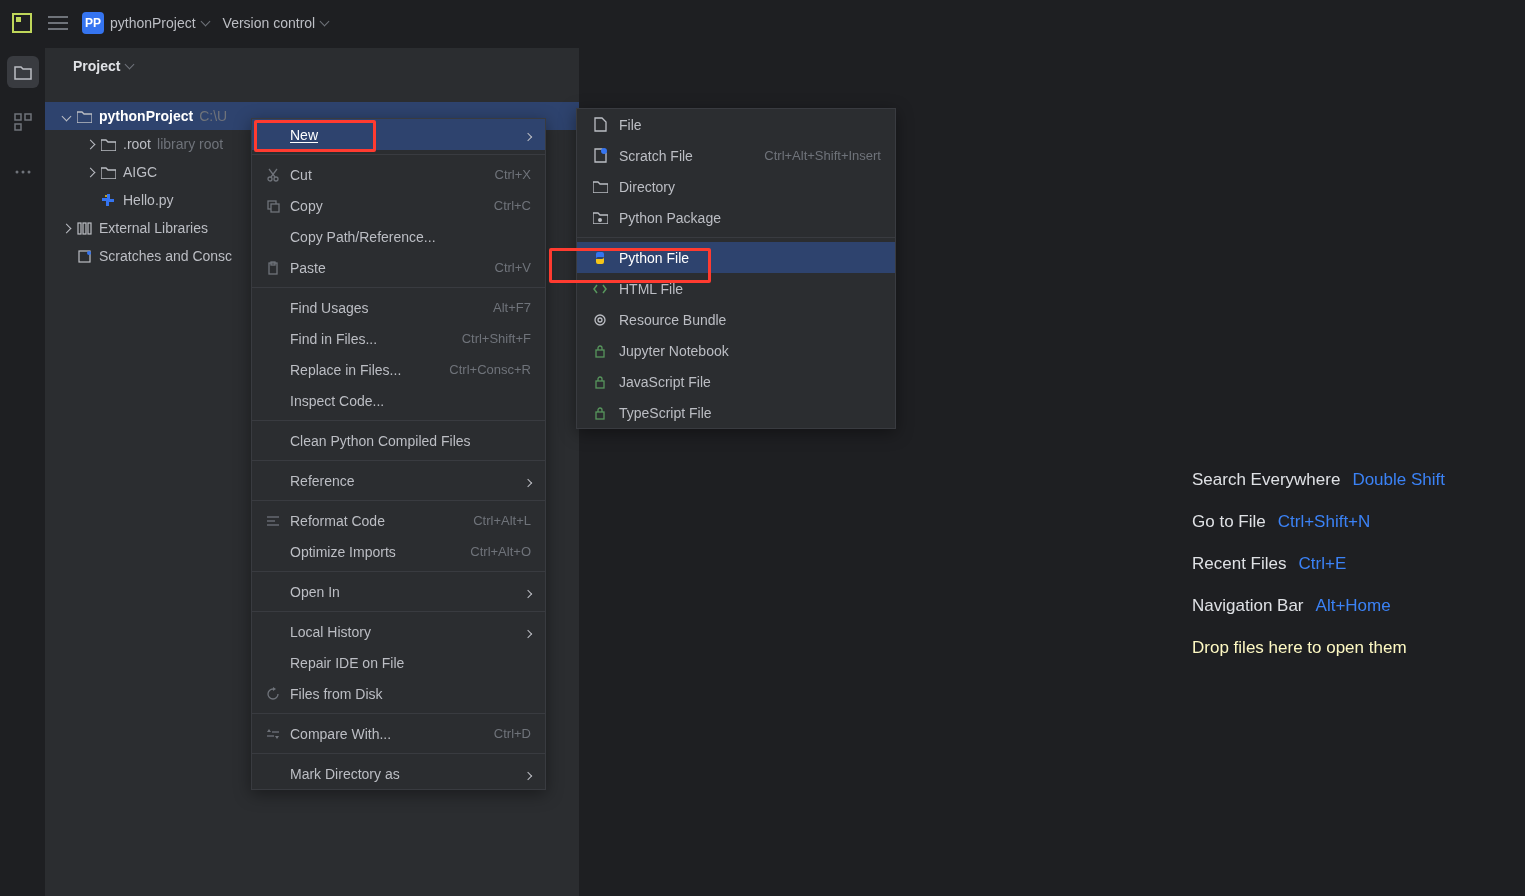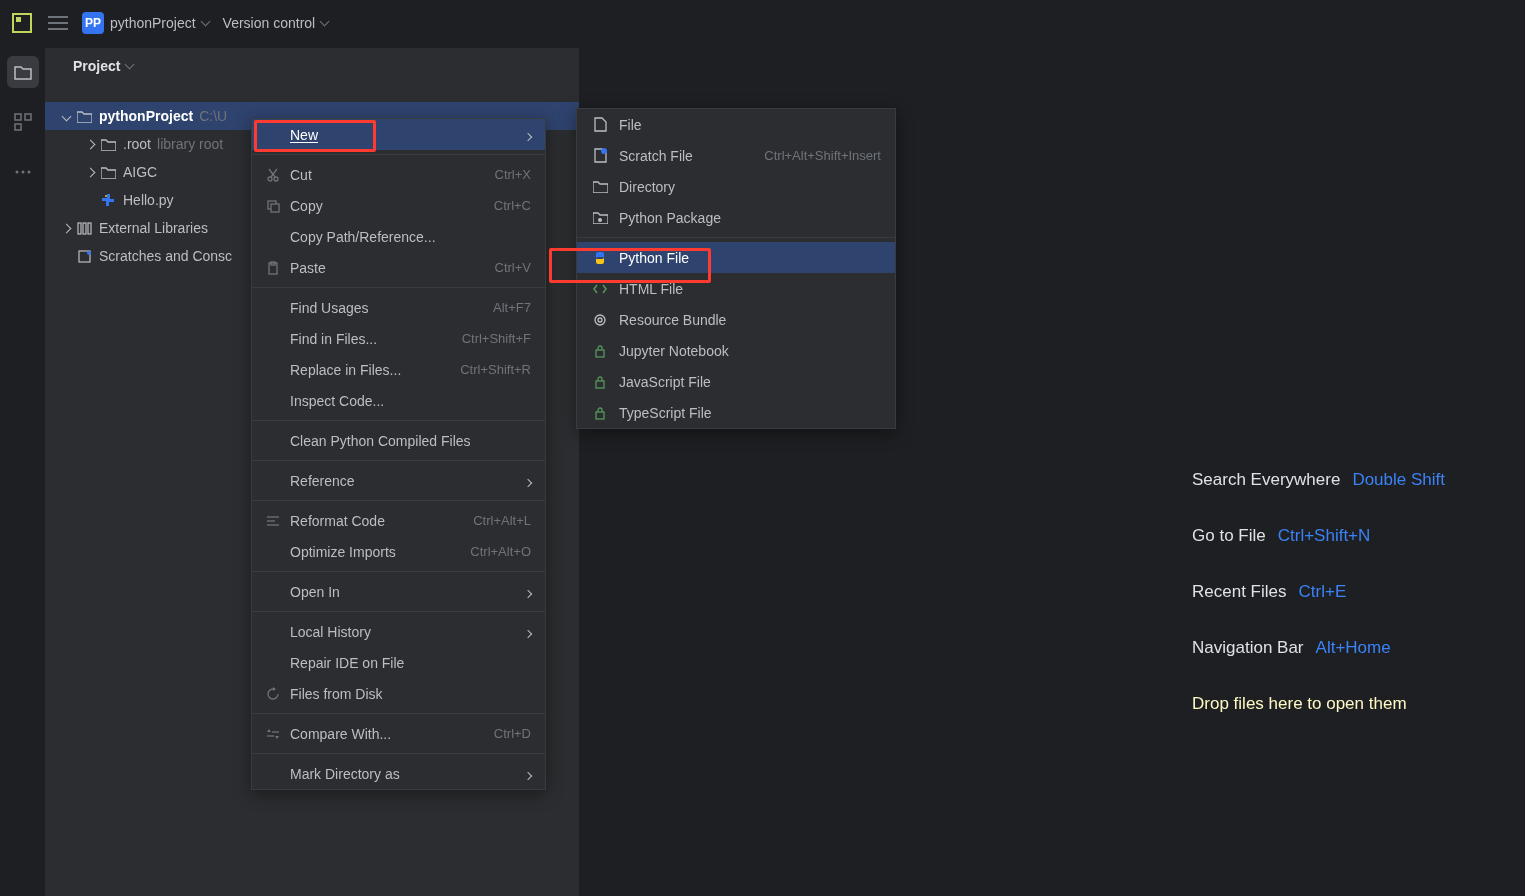--- a/index.html
+++ b/index.html
@@ -26,21 +26,21 @@
 .tree-row.selected { background: #2e436e; color: #fff; }
 .indent-0 { padding-left: 12px; }
 .indent-1 { padding-left: 36px; }
 .chev { width: 18px; display: inline-flex; justify-content: center; color: #6f737a; }
 .chev.open::before { content: ""; width: 6px; height: 6px; border-right: 1.5px solid #bcbec4; border-bottom: 1.5px solid #bcbec4; transform: rotate(45deg); }
 .chev.closed::before { content: ""; width: 6px; height: 6px; border-right: 1.5px solid #bcbec4; border-bottom: 1.5px solid #bcbec4; transform: rotate(-45deg); }
 .folder-icon, .py-icon, .lib-icon, .scratch-icon { width: 18px; display: inline-flex; justify-content: center; margin-right: 6px; }
 .dim { color: #6f737a; margin-left: 6px; }
 
 
-.editor-hints { position: absolute; right: 80px; top: 470px; display: flex; flex-direction: column; gap: 36px; font-size: 17px; }
+.editor-hints { position: absolute; right: 80px; top: 470px; display: flex; flex-direction: column; gap: 22px; font-size: 17px; }
 .hint-row { display: flex; gap: 12px; }
 .hint-label { color: #dfe1e5; }
 .hint-key { color: #3b82f6; }
 .drop-text { color: #fef9c3; }
 
 
 .menu { position: absolute; background: #2b2d30; border: 1px solid #393b40; box-shadow: 0 4px 16px rgba(0,0,0,0.4); font-size: 14px; min-width: 295px; }
 .menu-1 { left: 251px; top: 118px; width: 295px; }
 .menu-item { display: flex; align-items: center; height: 31px; padding: 0 14px 0 38px; cursor: pointer; position: relative; }
 .menu-item.highlighted { background: #2e436e; color: #fff; }
@@ -249,21 +249,21 @@
   <div class="menu-item">
       <span>Find Usages</span>
       <span class="shortcut">Alt+F7</span>
     </div>
   <div class="menu-item">
       <span>Find in Files...</span>
       <span class="shortcut">Ctrl+Shift+F</span>
     </div>
   <div class="menu-item">
       <span>Replace in Files...</span>
-      <span class="shortcut">Ctrl+Shift+R</span>
+      <span class="shortcut">Ctrl+Consc+R</span>
     </div>
   <div class="menu-item">
       <span>Inspect Code...</span>
     </div>
   <div class="menu-sep"></div>
   <div class="menu-item">
       <span>Clean Python Compiled Files</span>
     </div>
   <div class="menu-sep"></div>
   <div class="menu-item">

